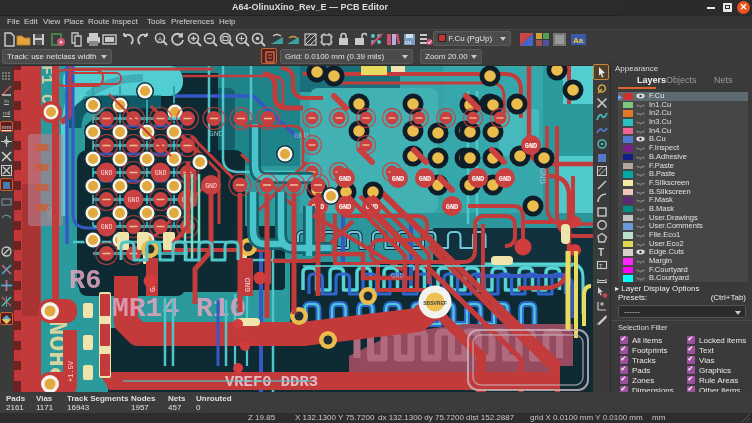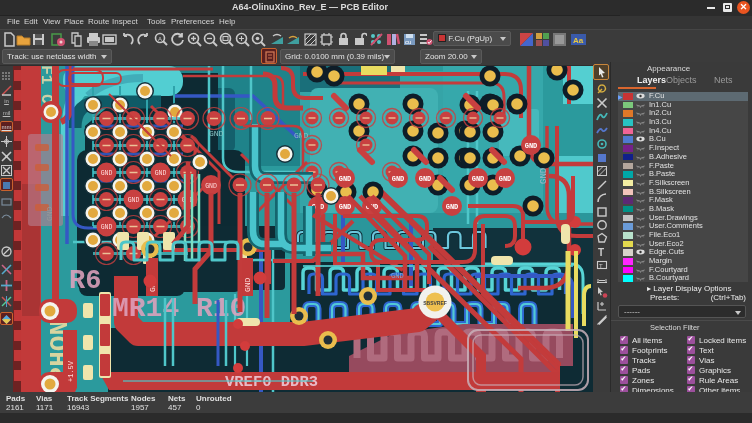--- a/index.html
+++ b/index.html
@@ -27,21 +27,21 @@
 
 #status1{left:0;top:392px;width:752px;height:21px;background:#3c3c3c;color:#e0e0e0;font-size:8px;}
 #status2{left:0;top:413px;width:752px;height:10px;background:#2d2d2d;color:#c8c8c8;font-size:8px;}
 .s1{position:absolute;top:2px;}
 .s1 b{display:block;font-weight:bold;}
 .s1 i{font-style:normal;display:block;}
 #status2 span{position:absolute;top:0px;line-height:10px;}
 
 .winbtn{position:absolute;top:2px;}
 
-.ptext{position:absolute;color:#dadada;font-size:8px;margin-left:32px;}
+.ptext{position:absolute;color:#dadada;font-size:8px;}
 .tab{position:absolute;top:0;font-size:9px;}
 #layerlist{position:absolute;left:7px;top:30px;width:130px;height:190px;background:#464646;}
 .lrow{position:relative;height:8.7px;font-size:7.5px;color:#e2e2e2;}
 .sw{position:absolute;left:5px;top:1px;width:10px;height:6.5px;}
 .lname{position:absolute;left:31px;top:0px;line-height:8.7px;}
 .eye{position:absolute;left:18px;top:1px;width:9px;height:6px;}
 .chk{position:absolute;width:8px;height:8px;background:#9c4f9c;border-radius:1px;}
 .chk:after{content:"✔";position:absolute;left:0.5px;top:-1px;color:#ffffff;font-size:7px;}
 .cbl{position:absolute;color:#e8e8e8;font-size:8px;}
 </style></head>
@@ -203,21 +203,21 @@
       <span style="left:147px;">Tools</span>
       <span style="left:171px;">Preferences</span>
       <span style="left:219px;">Help</span>
   </div>
   <div class="abs" id="toolbar2">
     <div class="combo" style="left:2px;width:110px;">Track: use netclass width<span class="arr"></span></div>
     <div style="position:absolute;left:261px;top:0px;width:16px;height:16px;background:#5c1f1f;border:1px solid #c8622e;border-radius:2px;"><svg width="14" height="14" viewBox="0 0 14 14" style="margin:1px;">
           <rect x="3" y="2" width="8" height="10" fill="none" stroke="#cc7755" stroke-width="1.3"></rect>
           <path d="M5 5 H9 M5 8 H9" stroke="#cc7755" stroke-width="1"></path>
         </svg></div>
-    <div class="combo" style="left:280px;width:115px;">Grid: 0.0100 mm (0.39 mils)<span class="arr"></span></div>
+    <div class="combo" style="left:280px;width:133px;">Grid: 0.0100 mm (0.39 mils)<span class="arr"></span></div>
     <div class="combo" style="left:420px;width:62px;">Zoom 20.00<span class="arr"></span></div>
   </div>
   <div class="abs" id="lefttools">
       <svg style="position:absolute;left:1px;top:5px;" width="11" height="11" viewBox="0 0 11 11">
         <circle cx="2" cy="2" r="0.8" fill="#c9c9c9"></circle>
         <circle cx="2" cy="5" r="0.8" fill="#c9c9c9"></circle>
         <circle cx="2" cy="8" r="0.8" fill="#c9c9c9"></circle>
         <circle cx="5" cy="2" r="0.8" fill="#c9c9c9"></circle>
         <circle cx="5" cy="5" r="0.8" fill="#c9c9c9"></circle>
         <circle cx="5" cy="8" r="0.8" fill="#c9c9c9"></circle>
@@ -1098,13 +1098,23 @@
       </div>
     <div class="s1" style="left:168px;">
         <b>Nets</b>
         <i>457</i>
       </div>
     <div class="s1" style="left:196px;">
         <b>Unrouted</b>
         <i>0</i>
       </div>
   </div>
+  <div class="abs" id="status2">
+    <span style="left:248px;">Z 19.85</span>
+    <span style="left:295px;">X 132.1300 Y 75.7200</span>
+    <span style="left:378px;">dx 132.1300  dy 75.7200  dist 152.2887</span>
+    <span style="left:530px;">grid X 0.0100 mm  Y 0.0100 mm</span>
+    <span style="left:652px;">mm</span>
+      <svg style="position:absolute;right:1px;top:1px;" width="10" height="9" viewBox="0 0 10 9">
+        <path d="M9 0 L1 8 M9 4 L5 8" stroke="#555" stroke-width="1"></path>
+      </svg>
+  </div>
 </div>
 
 </body></html>

